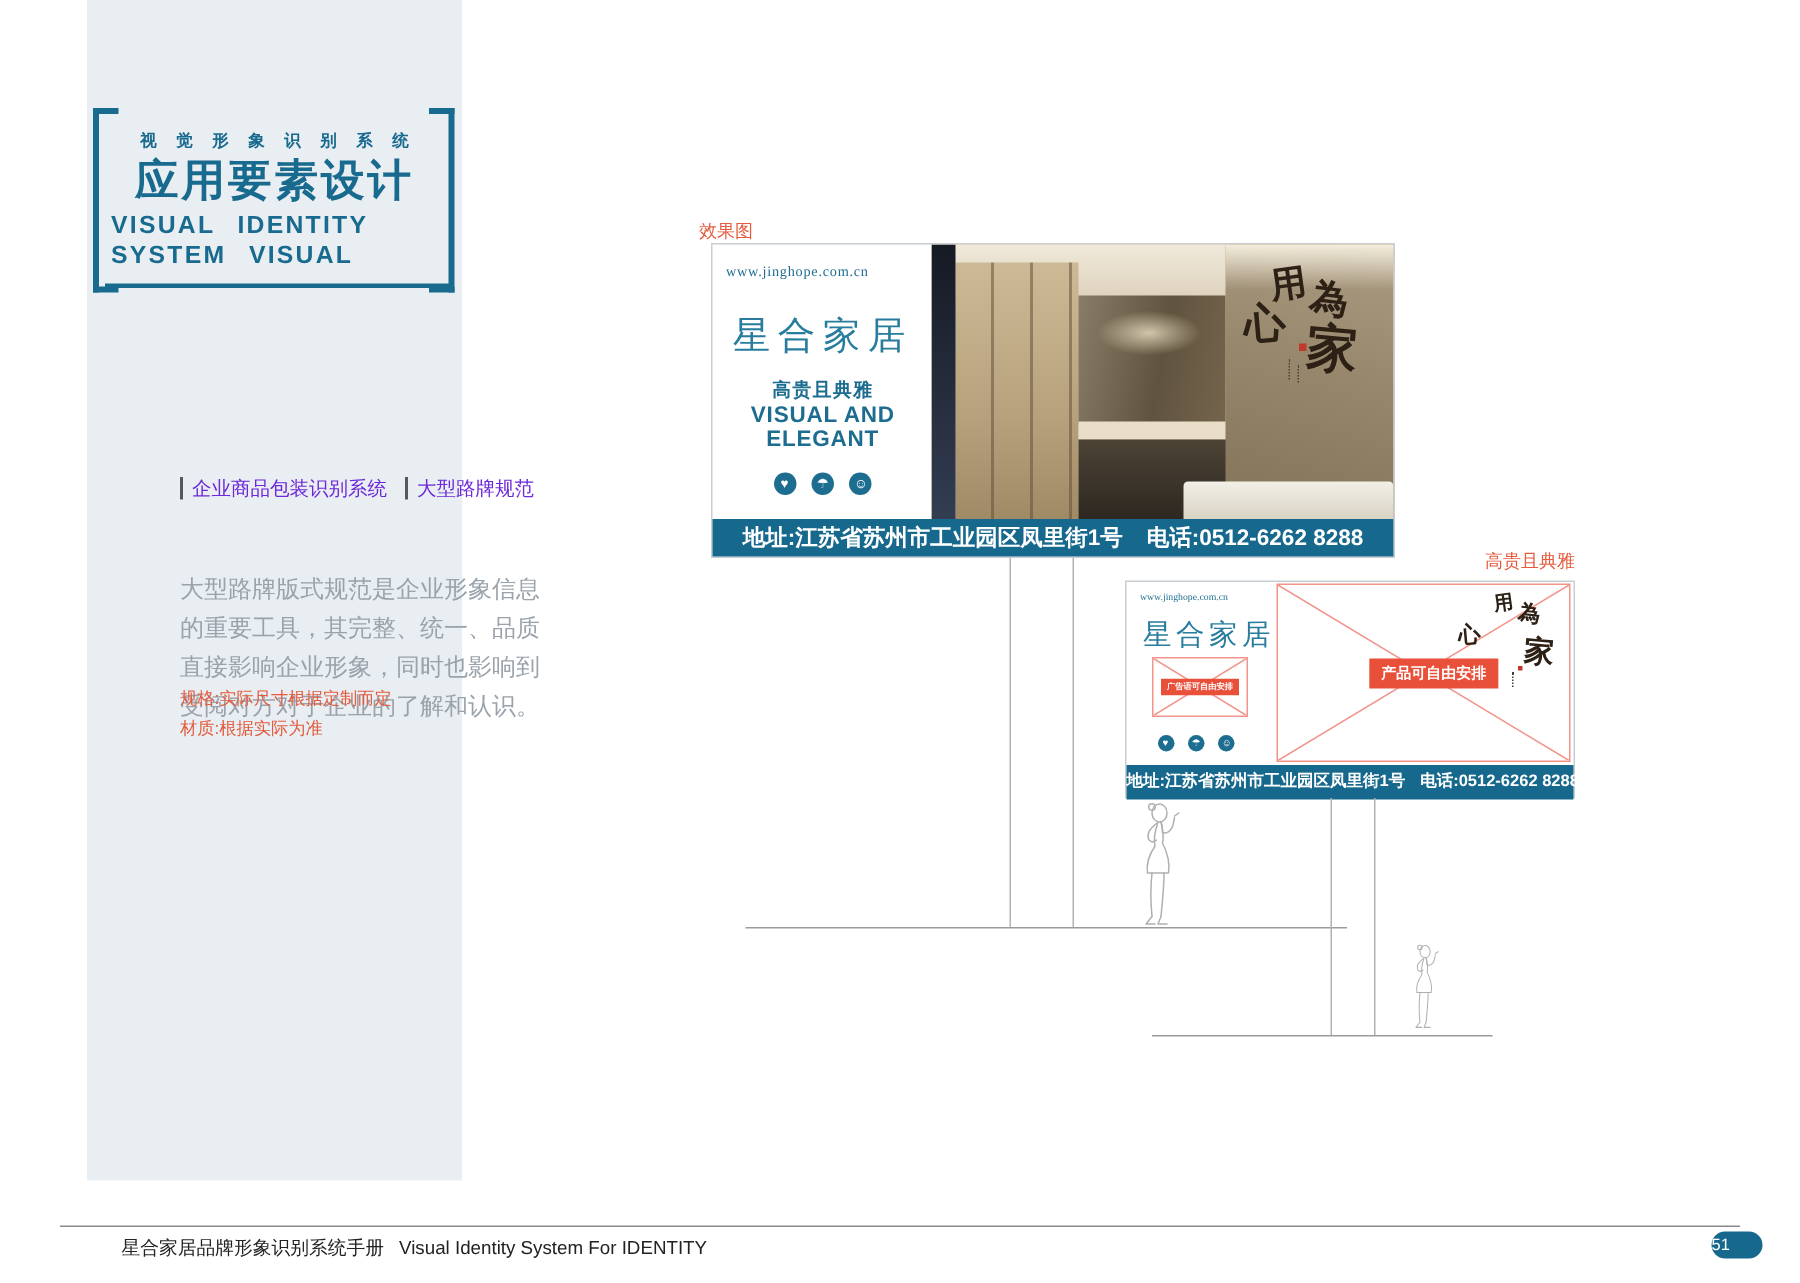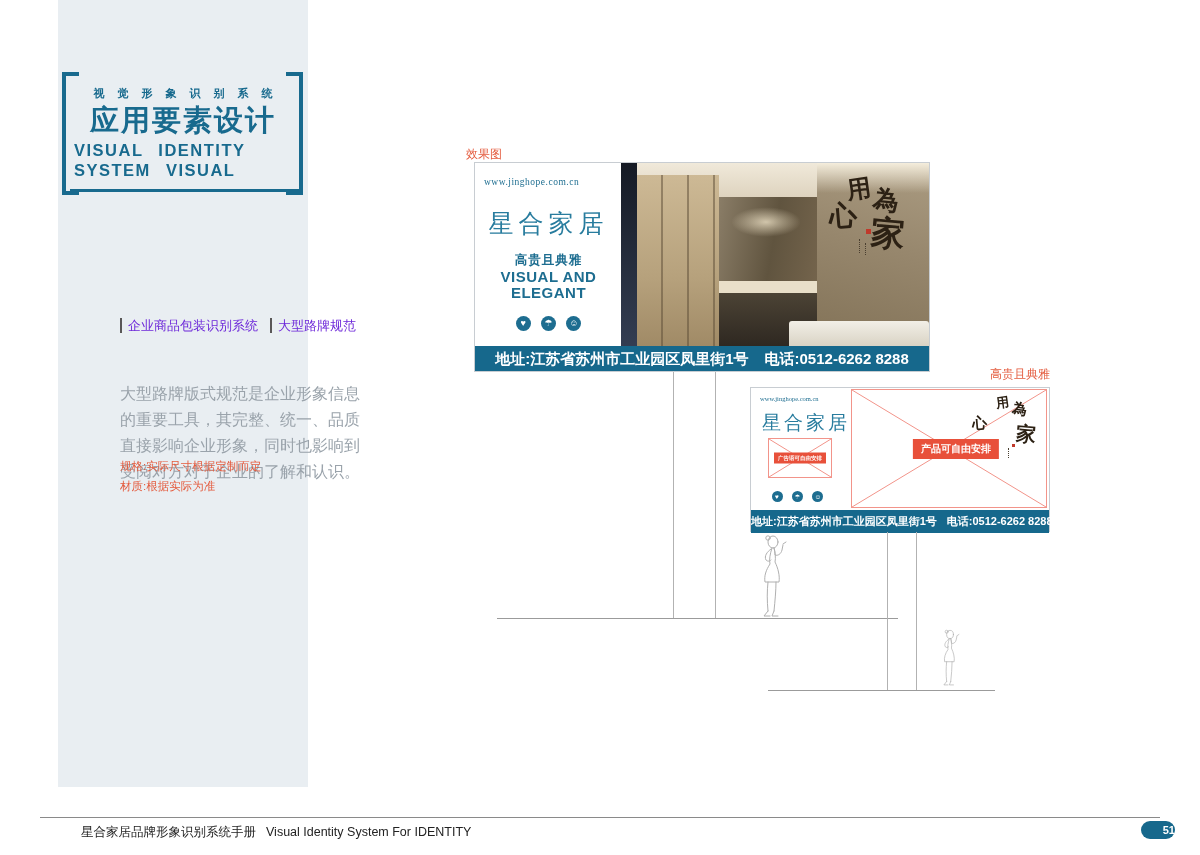--- a/index.html
+++ b/index.html
@@ -96,21 +96,21 @@
   .person svg path,.person svg ellipse,.person svg circle{fill:none;stroke:#b0b0b0;stroke-width:1;
       stroke-linecap:round;stroke-linejoin:round;}
   .person1{left:748px;top:534px;}
   .person2{left:933px;top:628px;}
 
   
   .footer-line{left:40px;top:817px;width:1120px;height:1px;background:#8a8a8a;}
   .footer-text{left:40px;top:824px;font-size:12.5px;color:#222;}
   .footer-text .cn{font-weight:500;margin-right:10px;margin-left:41px;}
   .page-pill{left:1141px;top:821px;width:34px;height:18px;border-radius:9px;background:#16688c;
-             color:#fff;font-size:11px;font-weight:bold;text-align:right;line-height:18px;}
+             color:#fff;font-size:11px;font-weight:normal;text-align:left;line-height:18px;}
 </style>
 </head>
 <body>
 
 <div class="page">
 
   <div class="abs sidebar">
     <div class="abs bracket bracket-l"></div>
     <div class="abs bracket bracket-r"></div>
     <div class="abs vi-tagline">视觉形象识别系统</div>

